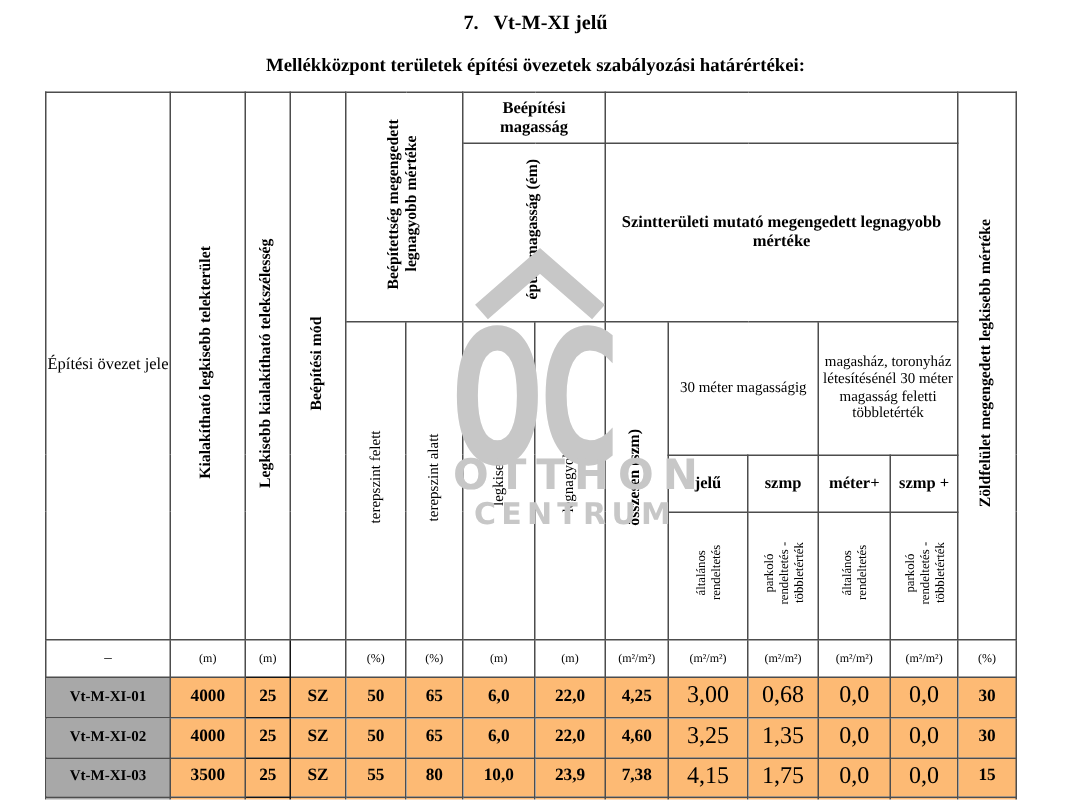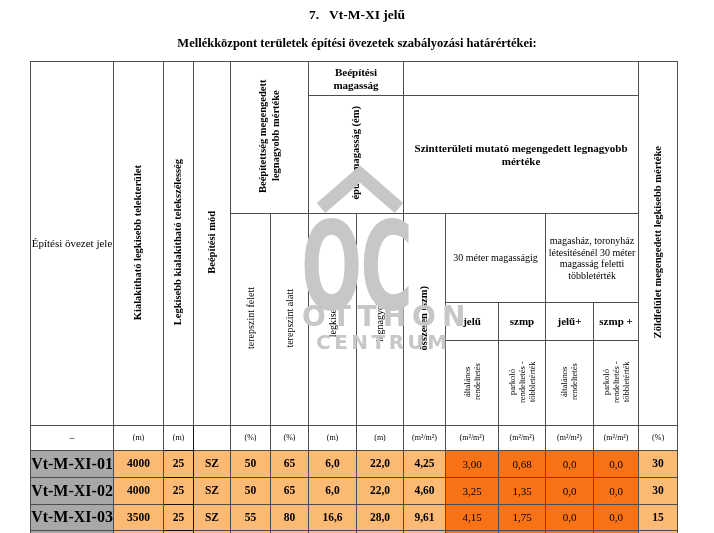--- a/index.html
+++ b/index.html
@@ -52,23 +52,23 @@
     display: inline-block;
     line-height: 1.2;
   }
   .rot.mh148 { max-height: 148px; }
   .rot.mh100 { max-height: 100px; }
   .rot.mh62  { max-height: 62px; font-size: 8.5px; }
   td.pad2 { padding: 1px 2px; }
   td.u { font-size: 8px; }
   td.u1 { font-size: 10px; }
   td.g { background: #fdba74; }
-  td.lbl { background: #a8a8a8; font-weight: bold; font-size: 16px; }
+  td.lbl { background: #a8a8a8; font-weight: bold; font-size: 10px; }
   td.d { font-size: 11.5px; font-weight: bold; }
-  td.dn { font-size: 11px; font-weight: normal; background: #f97316; }
+  td.dn { font-size: 16px; font-weight: normal; background: #fdba74; }
   td.k { border: 1.5px solid #151515; }
   
   .wm { position: absolute; z-index: 5; pointer-events: none; color: #c7c7c7; font-family: "DejaVu Sans", sans-serif; }
   .wm-roof { left: 316px; top: 161px; }
   .wm-oc {
     left: 301px; top: 204px;
     font-size: 72px; font-weight: bold; letter-spacing: -2px;
     transform: scaleY(1.72); transform-origin: top left; line-height: 1;
   }
   .wm-w1 { left: 302px; top: 300px; font-size: 28px; font-weight: bold; letter-spacing: 6px; }
@@ -117,21 +117,21 @@
       <td rowspan="3"><div class="rot">terepszint alatt</div></td>
       <td rowspan="3"><div class="rot">legkisebb</div></td>
       <td rowspan="3"><div class="rot">legnagyobb</div></td>
       <td rowspan="3"><div class="rot b fs105">összesen (szm)</div></td>
       <td colspan="2" class="pad2">30 méter magasságig</td>
       <td colspan="2" class="pad2">magasház, toronyház létesítésénél 30 méter magasság feletti többletérték</td>
     </tr>
     <tr class="hb4">
       <td class="b fs11">jelű</td>
       <td class="b fs11">szmp</td>
-      <td class="b fs11">jelű+</td>
+      <td class="b fs11">méter+</td>
       <td class="b fs11 pad2">szmp +</td>
     </tr>
     <tr class="hb5">
       <td><div class="rot mh62">általános rendeltetés</div></td>
       <td><div class="rot mh62">parkoló rendeltetés - többletérték</div></td>
       <td><div class="rot mh62">általános rendeltetés</div></td>
       <td><div class="rot mh62">parkoló rendeltetés - többletérték</div></td>
     </tr>
     <tr class="hu">
       <td class="u1">–</td>
@@ -181,23 +181,23 @@
       <td class="dn">0,0</td>
       <td class="d g">30</td>
     </tr>
     <tr class="hd3">
       <td class="lbl">Vt-M-XI-03</td>
       <td class="d g">3500</td>
       <td class="d g k">25</td>
       <td class="d g">SZ</td>
       <td class="d g">55</td>
       <td class="d g">80</td>
-      <td class="d g">16,6</td>
-      <td class="d g">28,0</td>
-      <td class="d g">9,61</td>
+      <td class="d g">10,0</td>
+      <td class="d g">23,9</td>
+      <td class="d g">7,38</td>
       <td class="dn">4,15</td>
       <td class="dn">1,75</td>
       <td class="dn">0,0</td>
       <td class="dn">0,0</td>
       <td class="d g">15</td>
     </tr>
     <tr class="hp">
       <td class="lbl"></td>
       <td class="g"></td>
       <td class="g k"></td>

